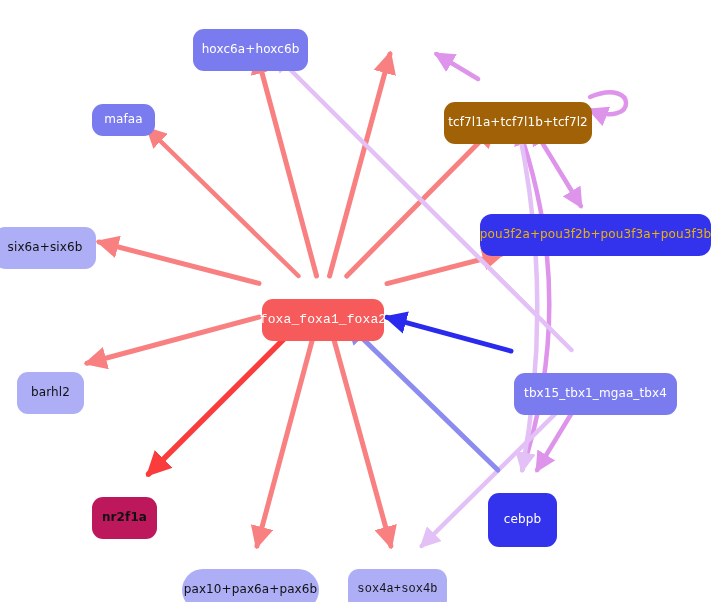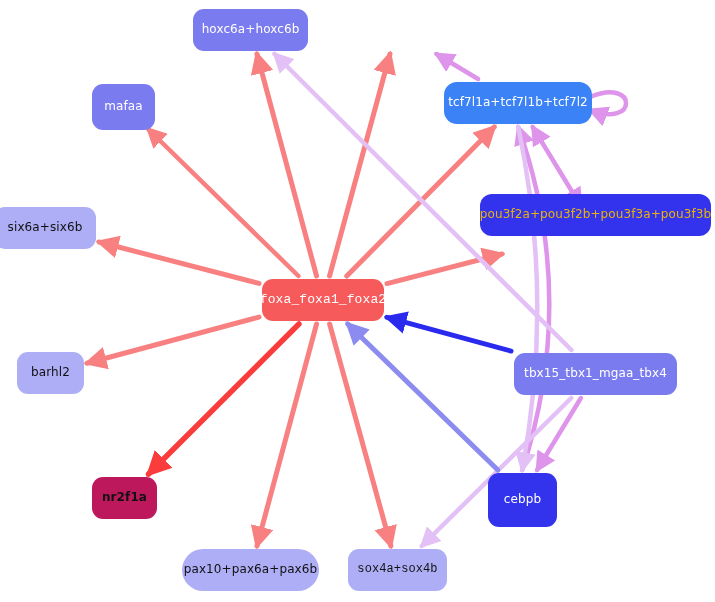--- a/index.html
+++ b/index.html
@@ -22,20 +22,21 @@
     box-sizing:border-box;
     display:flex;
     align-items:center;
     justify-content:center;
     border-radius:11px;
     text-align:right;
     line-height:1.1;
     white-space:nowrap;
     letter-spacing:0.1px;
     user-select:none;
+    margin-top:20px;
   }
   .node-label{
     display:block;
     pointer-events:none;
   }
 </style>
 </head>
 <body>
 
 <div id="graph">
@@ -83,27 +84,27 @@
       <path d="M580.9,398 L537.1,470" fill="none" stroke="#dd94ea" stroke-width="4.5" stroke-linecap="round" marker-end="url(#mk2)"></path>
       <path d="M511,351.05321100917433 L387,317.37981651376145" fill="none" stroke="#2a2aee" stroke-width="5" stroke-linecap="round" marker-end="url(#mk5)"></path>
       <path d="M497.819587628866,470 L347.680412371134,324" fill="none" stroke="#8b8bf0" stroke-width="5" stroke-linecap="round" marker-end="url(#mk6)"></path>
     </svg>
 <div class="node" style="left: 262px; top: 279px; width: 122px; height: 42px; background: rgb(246, 90, 90); color: rgb(255, 255, 255); font-size: 13px; font-family: Liberation Mono, monospace;">
       <span class="node-label">foxa_foxa1_foxa2</span>
     </div>
     <div class="node" style="left: 193px; top: 9px; width: 115px; height: 42px; background: rgb(123, 123, 240); color: rgb(255, 255, 255); font-size: 12px;">
       <span class="node-label">hoxc6a+hoxc6b</span>
     </div>
-    <div class="node" style="left: 444px; top: 82px; width: 148px; height: 42px; background: #3b82f6; color: rgb(255, 255, 255); font-size: 12px; border-radius: 13px;">
+    <div class="node" style="left: 444px; top: 82px; width: 148px; height: 42px; background: #a16207; color: rgb(255, 255, 255); font-size: 12px;">
       <span class="node-label">tcf7l1a+tcf7l1b+tcf7l2</span>
     </div>
     <div class="node" style="left: 480px; top: 194px; width: 231px; height: 42px; background: rgb(51, 51, 238); color: #eab308; font-size: 12px; border-radius: 12px;">
       <span class="node-label">pou3f2a+pou3f2b+pou3f3a+pou3f3b</span>
     </div>
-    <div class="node" style="left: 92px; top: 84px; width: 63px; height: 46px; background: rgb(123, 123, 240); color: rgb(255, 255, 255); font-size: 12px;">
+    <div class="node" style="left: 92px; top: 84px; width: 63px; height: 32px; background: rgb(123, 123, 240); color: rgb(255, 255, 255); font-size: 12px;">
       <span class="node-label">mafaa</span>
     </div>
     <div class="node" style="left: -6px; top: 207px; width: 102px; height: 42px; background: rgb(174, 174, 247); color: rgb(17, 17, 17); font-size: 12px;">
       <span class="node-label">six6a+six6b</span>
     </div>
     <div class="node" style="left: 17px; top: 352px; width: 67px; height: 42px; background: rgb(174, 174, 247); color: rgb(17, 17, 17); font-size: 12px;">
       <span class="node-label">barhl2</span>
     </div>
     <div class="node" style="left: 92px; top: 477px; width: 65px; height: 42px; background: #be185d; color: rgb(17, 17, 17); font-size: 12px; font-weight: bold;">
       <span class="node-label">nr2f1a</span>

